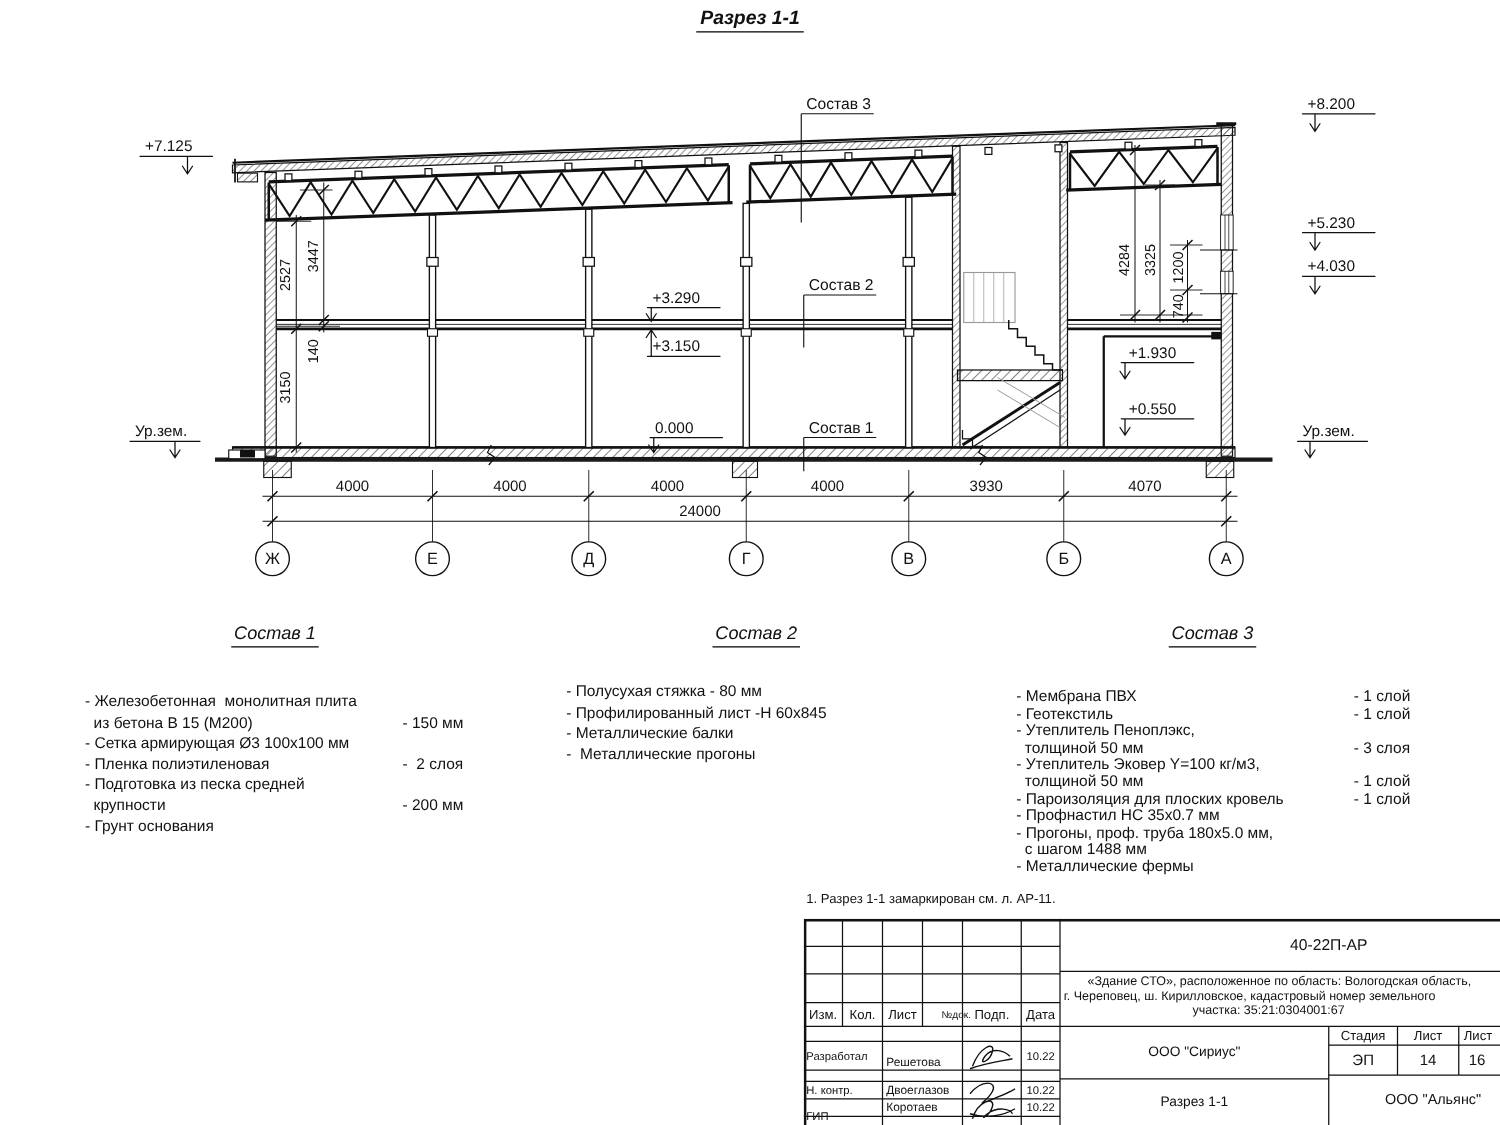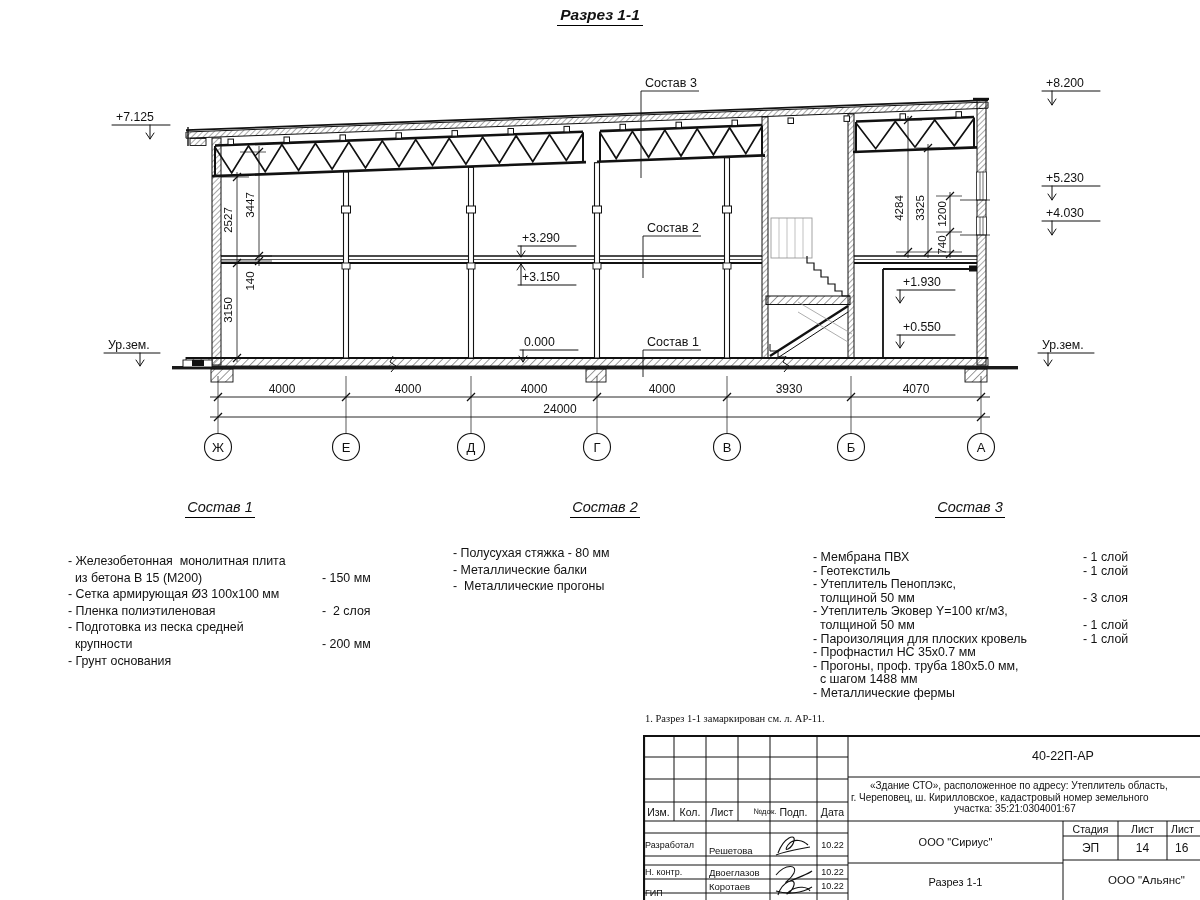--- a/index.html
+++ b/index.html
@@ -12,21 +12,21 @@
   .spec{position:absolute;top:499px;}
   .spec-title{text-align:center;font-style:italic;font-size:14.5px;}
   .spec-title span{border-bottom:1.2px solid #000;padding:0 2px 2px 2px;}
   .spec-items{font-size:12.4px;}
   .spec-row{display:flex;}
   .spec-text{white-space:pre;flex:1;}
   .spec-val{white-space:pre;}
   .s0 .spec-val{width:58px;}
   .s1 .spec-val{width:10px;}
   .s2 .spec-val{width:52px;}
-  .note{position:absolute;left:645px;top:713px;font-size:10.5px;font-family:Liberation Serif, serif;}
+  .note{position:absolute;left:645px;top:713px;font-size:10.5px;}
   .tb{position:absolute;left:643px;top:735px;width:600px;height:165px;}
   .tb .cell{position:absolute;display:flex;align-items:center;justify-content:center;
             white-space:nowrap;overflow:visible;}
   .tb .left{justify-content:flex-start;}
   .tb-grid{position:absolute;left:0;top:0;}
 </style>
 </head>
 <body>
 
 <div class="dtitle"><span>Разрез 1-1</span></div>
@@ -265,20 +265,24 @@
     </div>
 </div>
 <div class="spec s1" style="left:445px;width:320px">
   <div class="spec-title"><span>Состав 2</span></div>
   <div class="spec-items" style="margin-top:30px;line-height:16.6px;padding-left:8px">
       <div class="spec-row">
         <span class="spec-text">- Полусухая стяжка - 80 мм</span>
         <span class="spec-val"></span>
       </div>
       <div class="spec-row">
+        <span class="spec-text">- Профилированный лист -Н 60х845</span>
+        <span class="spec-val"></span>
+      </div>
+      <div class="spec-row">
         <span class="spec-text">- Металлические балки</span>
         <span class="spec-val"></span>
       </div>
       <div class="spec-row">
         <span class="spec-text">-  Металлические прогоны</span>
         <span class="spec-val"></span>
       </div>
     </div>
 </div>
 <div class="spec s2" style="left:805px;width:330px">
@@ -360,21 +364,21 @@
 
   <svg style="position:absolute;left:127px;top:96px" width="47" height="27">
     <path d="M8,22 C14,6 26,2 24,10 C22,18 12,22 18,14 C24,6 34,10 38,14 M6,24 C16,20 30,18 40,16" stroke="#111" stroke-width="1.1" fill="none"></path>
   </svg>
   <svg style="position:absolute;left:127px;top:126px" width="47" height="38">
     <path d="M6,14 C16,2 28,4 24,12 C20,20 10,24 20,20 C30,16 40,12 42,10 M8,34 C12,20 26,16 24,24 C22,32 12,36 20,30 C28,24 38,26 40,30 M6,30 C18,34 32,32 42,26" stroke="#111" stroke-width="1.1" fill="none"></path>
   </svg>
 
   <div class="cell" style="left:205px;top:0;width:430px;height:42px;font-size:12.5px">40-22П-АР</div>
 
-  <div class="cell left" style="left:227px;top:45px;height:11px;font-size:10px">«Здание СТО», расположенное по адресу: Утеплитель область,</div>
+  <div class="cell left" style="left:227px;top:45px;height:11px;font-size:10px">«Здание СТО», расположенное по область: Вологодская область,</div>
   <div class="cell left" style="left:208px;top:56.5px;height:11px;font-size:10px">г. Череповец, ш. Кирилловское, кадастровый номер земельного</div>
   <div class="cell left" style="left:311px;top:68px;height:11px;font-size:10px">участка: 35:21:0304001:67</div>
 
   <div class="cell" style="left:205px;top:86px;width:215px;height:42px;font-size:11px">ООО "Сириус"</div>
   <div class="cell" style="left:205px;top:128px;width:215px;height:37px;font-size:11px">Разрез 1-1</div>
 
   <div class="cell" style="left:420px;top:86px;width:55px;height:15px;font-size:10.5px">Стадия</div>
   <div class="cell" style="left:475px;top:86px;width:49px;height:15px;font-size:10.5px">Лист</div>
   <div class="cell left" style="left:528px;top:86px;width:50px;height:15px;font-size:10.5px">Лист</div>
   <div class="cell" style="left:420px;top:101px;width:55px;height:24px;font-size:12px">ЭП</div>

